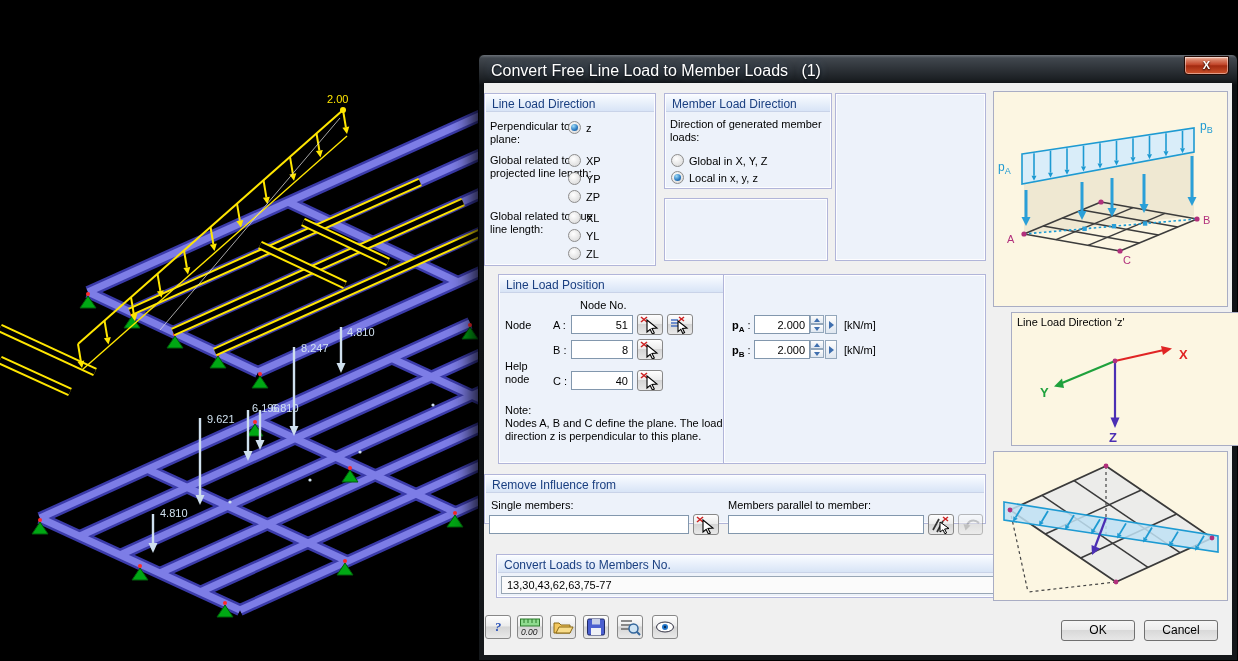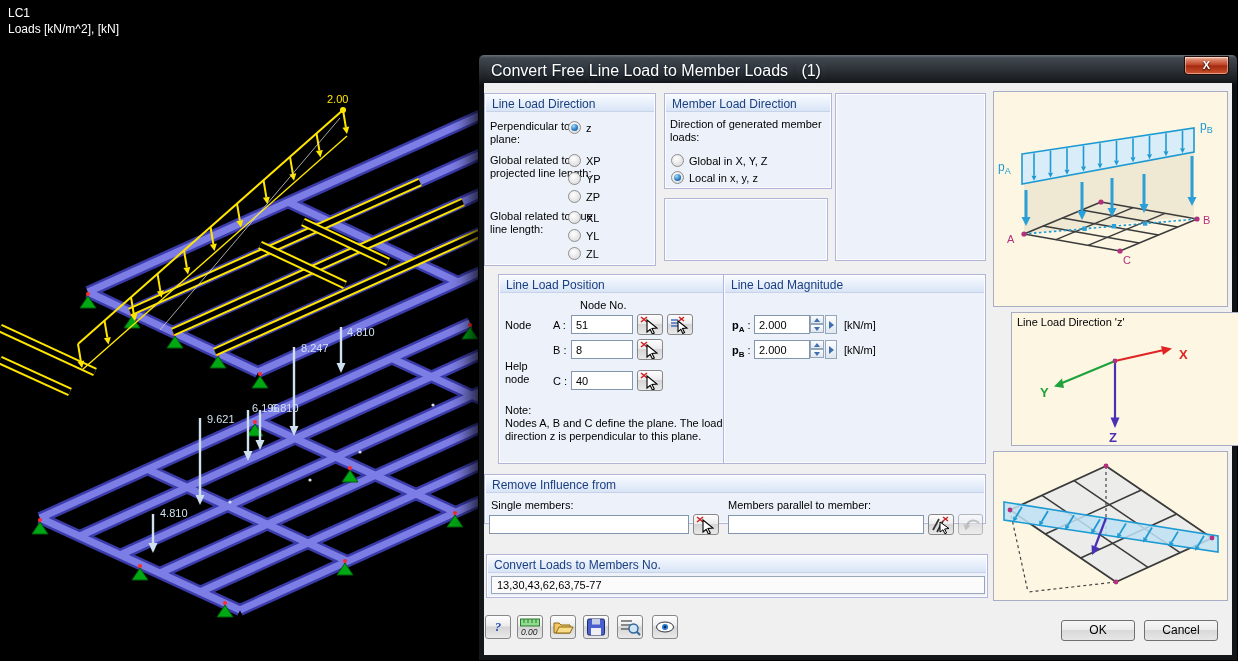--- a/index.html
+++ b/index.html
@@ -23,21 +23,21 @@
     text-shadow:0 1px 2px #000;cursor:default}
   .client{position:absolute;left:5px;right:5px;top:28px;bottom:5px;background:#f0f0f0}
   
   .grp{position:absolute;background:#edf2fa;border:1px solid #b1b5d9;box-shadow:inset 0 0 0 1px #fdfdff}
   .grp .hd{position:absolute;top:1px;left:1px;right:1px;height:17px;
     background:linear-gradient(#f8fbff,#d8e4f6);border-bottom:1px solid #c9d3e8;
     color:#1a3f80;font-size:12px;padding:2px 0 0 6px}
   .lbl{position:absolute;font-size:11px;color:#000;white-space:nowrap}
   .fld{position:absolute;background:#fff;border:1px solid #8297ad;font-size:11px;
     font-family:"Liberation Sans",sans-serif;padding:1px 4px;color:#000}
-  .fld.num{text-align:left}
+  .fld.num{text-align:right}
   .ro{position:absolute;background:#fbfbfb;border:1px solid #98a6b5;font-size:11px;
     padding:2px 5px;color:#000;overflow:hidden;white-space:nowrap}
   .radio{position:absolute;width:13px;height:13px;border-radius:50%;
     background:radial-gradient(circle at 40% 35%,#ffffff,#d4d4d4);border:1px solid #8d8d8d}
   .radio.on::after{content:'';position:absolute;left:2px;top:2px;width:7px;height:7px;border-radius:50%;
     background:radial-gradient(circle at 35% 30%,#9fdcf8,#2a79c0 60%,#174e86)}
   .tbtn{position:absolute;background:linear-gradient(#fefefe,#ececec 45%,#d5d5d5 50%,#e9e9e9);
     border:1px solid #888;border-radius:3px;display:flex;align-items:center;justify-content:center}
   .tbtn.dis{opacity:.55}
   .btn{position:absolute;background:linear-gradient(#f6f6f6,#ececec 45%,#d9d9d9 50%,#e7e7e7);
@@ -209,24 +209,20 @@
             <line x1="153" y1="514" x2="153" y2="543" stroke="#cfe0ee" stroke-width="2.4"></line>
             <polygon points="148.5,543 157.5,543 153,553" fill="#cfe0ee"></polygon>
             <text x="160" y="517" fill="#cfe0ee" font-size="11">4.810</text>
           </g>
         </g>
       <circle cx="343" cy="110" r="3" fill="#ffe600"></circle>
       <text x="327" y="103" font-size="11" fill="#ffe600">2.00</text>
     </svg>
   </div>
 
-  <div id="lc-overlay">
-    <div>LC1</div>
-    <div>Loads [kN/m^2], [kN]</div>
-  </div>
 
   <div class="window">
     <div class="titlebar">
       <span class="title">Convert Free Line Load to Member Loads   (1)</span>
       <div class="close">
         <span>X</span>
       </div>
     </div>
     <div class="client">
 
@@ -309,21 +305,20 @@
             <line x1="8" y1="1" x2="2" y2="6" stroke="#cc2222" stroke-width="1.5"></line>
             <path d="M8,4 L18,12 L13,12.5 L15.3,17 L13.4,17.9 L11.2,13.4 L8,16 Z" fill="#fff" stroke="#000" stroke-width="1.1"></path>
           </svg>
         </div>
         <div class="lbl" style="left:6px;top:129px">Note:</div>
         <div class="lbl" style="left:6px;top:142px">Nodes A, B and C define the plane. The load</div>
         <div class="lbl" style="left:6px;top:155px">direction z is perpendicular to this plane.</div>
       </div>
 
       <div class="grp" style="left:239px;top:191px;width:263px;height:190px">
-        <div class="hd">Line Load Magnitude</div>
         <div class="lbl" style="left:8px;top:44px"><b><span>p</span><sub style="font-size:8px">A</sub></b>&nbsp;<span>:</span></div>
         <input class="fld num" style="left: 30px; top: 40px; width: 56px; height: 19px;" value="2.000">
         <div class="spin" style="left:86px;top:40px">
           <div class="u">
               <div class="tri-up"></div>
             </div>
           <div class="d">
               <div class="tri-dn"></div>
             </div>
         </div>
@@ -370,21 +365,21 @@
           </svg>
         </div>
         <div class="tbtn dis" style="left:473px;top:39px;width:25px;height:21px">
           <svg width="20" height="16" viewBox="0 0 20 16">
             <path d="M18,6 C13,1.5 7,3.5 6,9" fill="none" stroke="#9a9a9a" stroke-width="2.2"></path>
             <polygon points="2.5,7 9.5,8.6 4.5,13.5" fill="#9a9a9a"></polygon>
           </svg>
         </div>
       </div>
 
-      <div class="grp" style="left:2px;top:471px;width:502px;height:44px">
+      <div class="grp" style="left:12px;top:471px;width:502px;height:44px">
         <div class="hd">Convert Loads to Members No.</div>
         <div class="ro" style="left:4px;top:21px;width:494px;height:18px">13,30,43,62,63,75-77</div>
       </div>
 
       <div class="ico-btn" style="left:1px;top:532px">
         <span class="help-glyph">?</span>
       </div>
       <div class="ico-btn" style="left:33px;top:532px">
         <svg width="22" height="20" viewBox="0 0 22 20">
           <rect x="1.5" y="2" width="19" height="7" fill="#8fdc8f" stroke="#2a7a2a"></rect>

